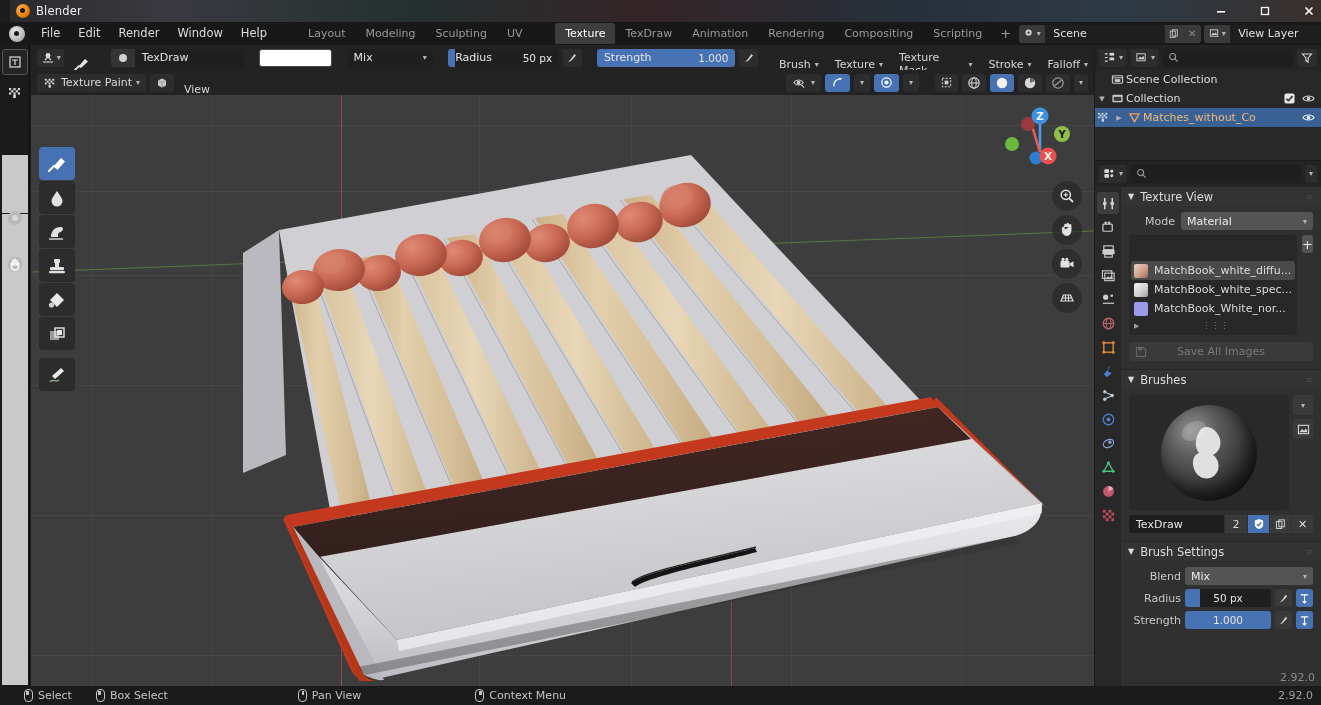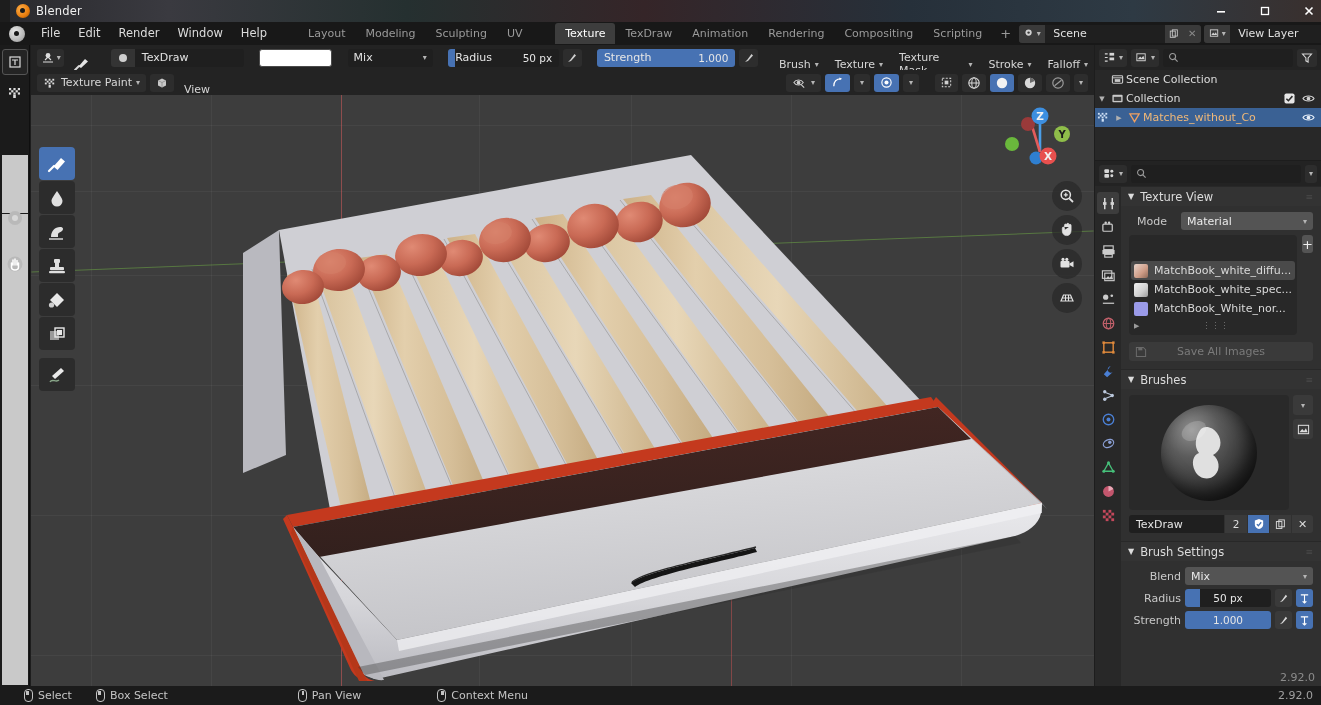--- a/index.html
+++ b/index.html
@@ -198,21 +198,21 @@
 
   .brush-title { display: flex; align-items: center; gap: 8px; padding: 6px 10px 6px 10px; font-size: 12px; color: #e6e6e6; }
   .panel-head {
     display: flex; align-items: center; gap: 6px; height: 20px; padding: 0 7px;
     background: #333333; color: #dcdcdc; font-size: 11.5px; border-top: 1px solid #282828;
   }
   .panel-head .tri { font-size: 8px; }
   .panel-head .grip { margin-left: auto; color: #4a4a4a; letter-spacing: 1px; font-size: 9px; }
   .panel-body { padding: 6px 8px 8px 8px; }
   .row { display: flex; align-items: center; gap: 6px; margin-bottom: 5px; }
-  .row .rl { width: 46px; text-align: center; color: #c8c8c8; font-size: 11px; }
+  .row .rl { width: 46px; text-align: right; color: #c8c8c8; font-size: 11px; }
   .row .rf { flex: 1; }
   .select {
     height: 18px; background: #545454; border-radius: 3px; display: flex;
     align-items: center; justify-content: space-between; padding: 0 6px;
     font-size: 11px; color: #eaeaea;
   }
   .slotlist { background: #282828; border-radius: 4px; padding: 2px; }
   .slot { display: flex; align-items: center; gap: 6px; height: 19px; padding: 0 3px; border-radius: 3px; font-size: 11px; color: #dadada; }
   .slot.sel { background: #4a4a4a; margin-top: 24px; }
   .slot .th { width: 14px; height: 14px; border-radius: 2px; flex: none; }
@@ -1176,21 +1176,21 @@
           <i class="l"></i>
         </span>
       <span>Box Select</span>
     </div>
     <div class="sb-item" style="margin-left:130px">
       <span class="mouse-ico">
           <i class="m"></i>
         </span>
       <span>Pan View</span>
     </div>
-    <div class="sb-item" style="margin-left:76px">
+    <div class="sb-item" style="margin-left:114px">
       <span class="mouse-ico">
           <i class="r"></i>
         </span>
       <span>Context Menu</span>
     </div>
     <div class="sb-ver">2.92.0</div>
   </div>
 
 </div>
 

